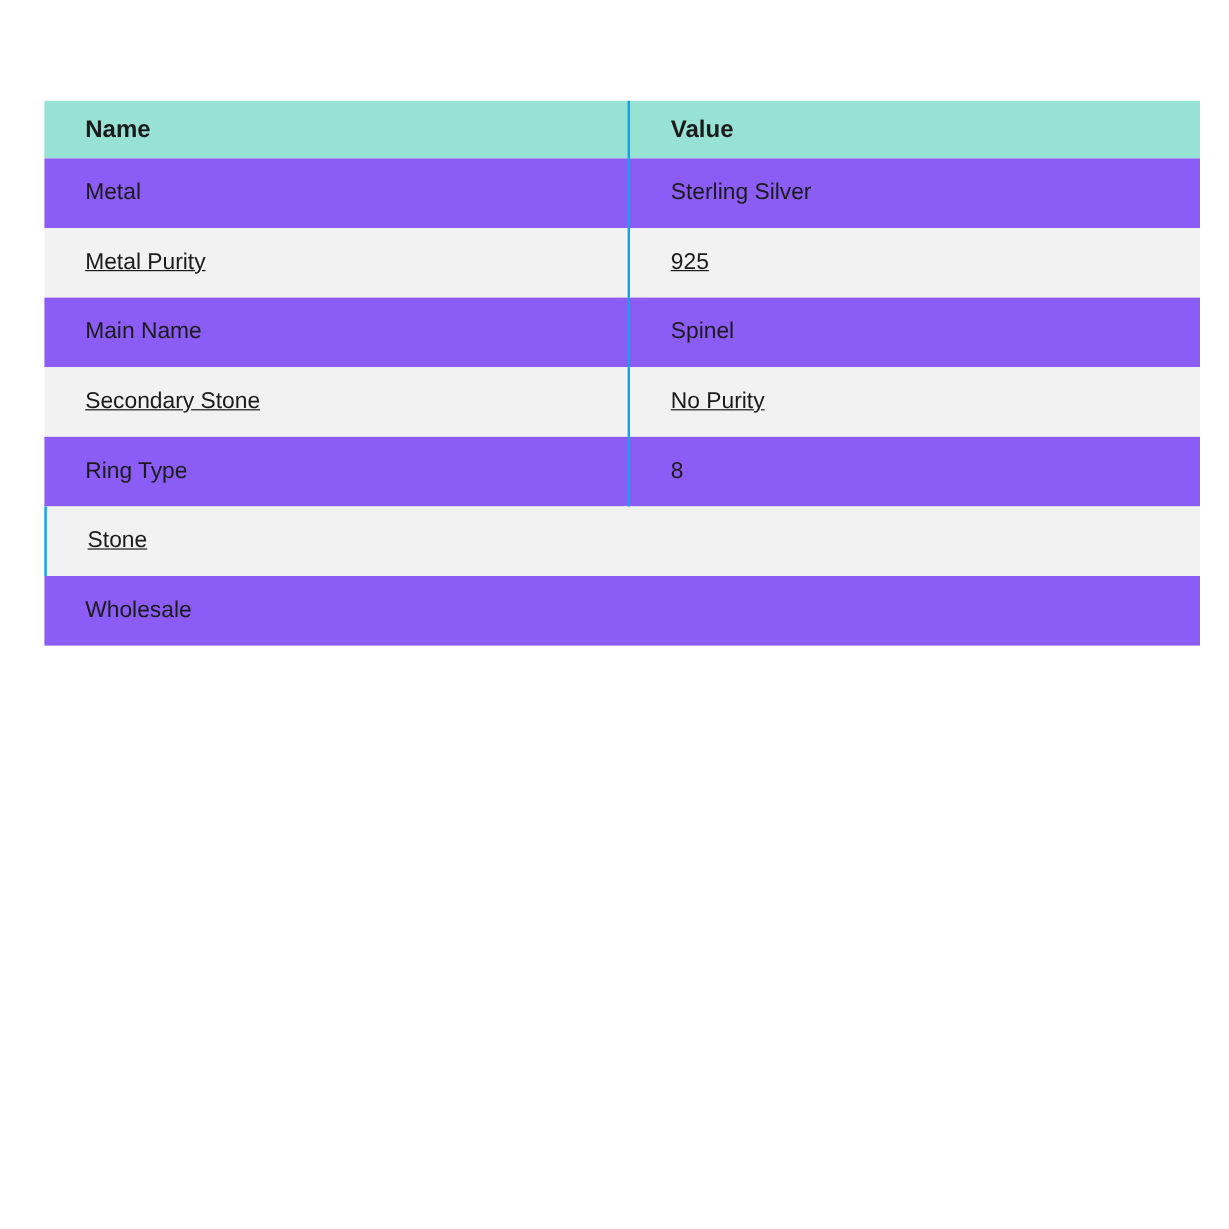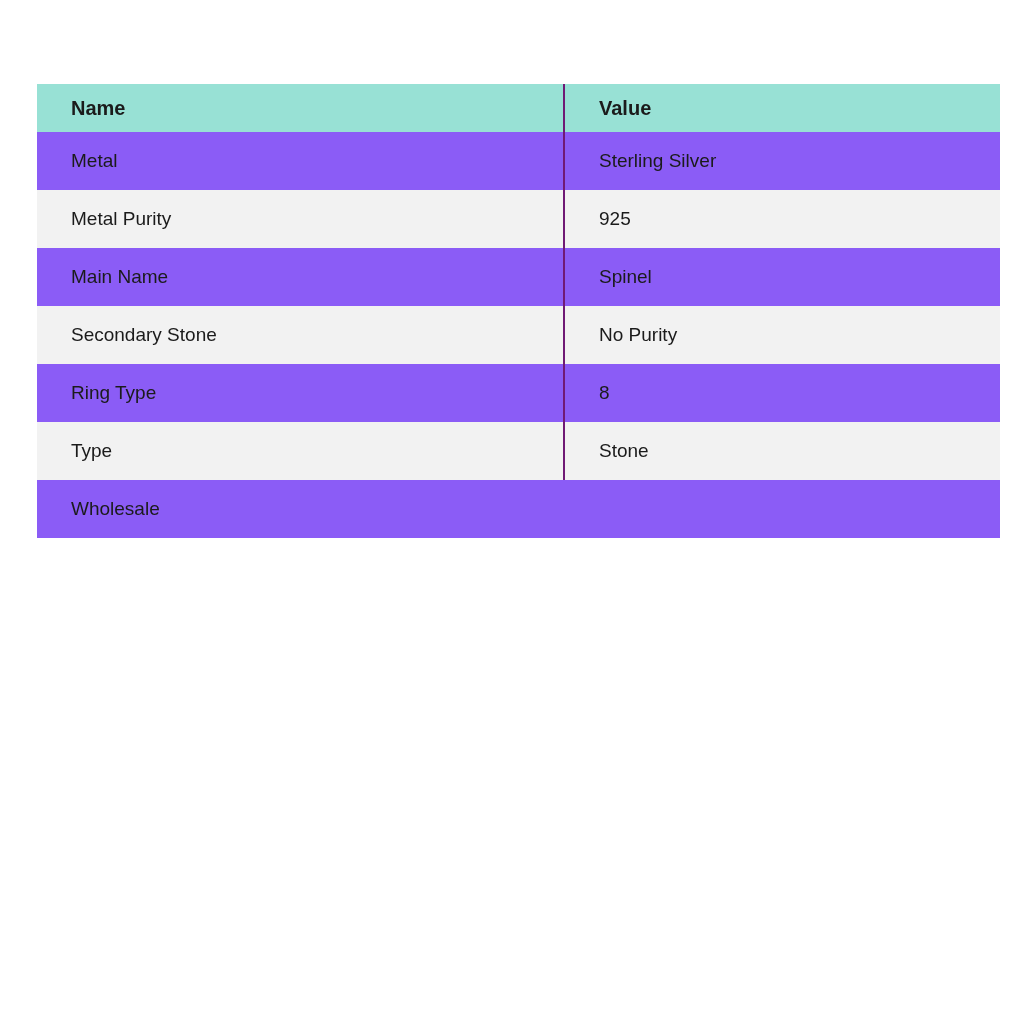--- a/index.html
+++ b/index.html
@@ -18,41 +18,41 @@
   }
   .t-row {
     display: flex;
     align-items: center;
     height: 58px;
     background: #8b5cf6;
     font-size: 19px;
   }
   .t-row.alt {
     background: var(--row-alt-bg, #f2f2f2);
+    text-decoration: underline;
   }
   .t-header {
     height: 48px;
     background: var(--header-bg, #98e1d5);
     font-weight: 600;
     font-size: 20px;
   }
   .t-cell {
     display: flex;
     align-items: center;
     height: 100%;
     padding-left: 34px;
   }
   .t-cell.c-name {
     width: 486px;
     flex: 0 0 486px;
   }
   .t-cell.c-value {
     flex: 1 1 auto;
-    border-left: 2px solid #701a75;
-    margin-left: 40px;
+    border-left: 2px solid #0ea5e9;
   }
 </style>
 </head>
 <body>
 
 <div class="attributes-table">
 
   <div class="t-row t-header">
     <div class="t-cell c-name">
       <span>Name</span>
@@ -101,23 +101,20 @@
   <div class="t-row">
     <div class="t-cell c-name">
       <span>Ring Type</span>
     </div>
     <div class="t-cell c-value">
       <span>8</span>
     </div>
   </div>
 
   <div class="t-row alt">
-    <div class="t-cell c-name">
-      <span>Type</span>
-    </div>
     <div class="t-cell c-value">
       <span>Stone</span>
     </div>
   </div>
 
   <div class="t-row">
     <div class="t-cell c-name">
       <span>Wholesale</span>
     </div>
   </div>

